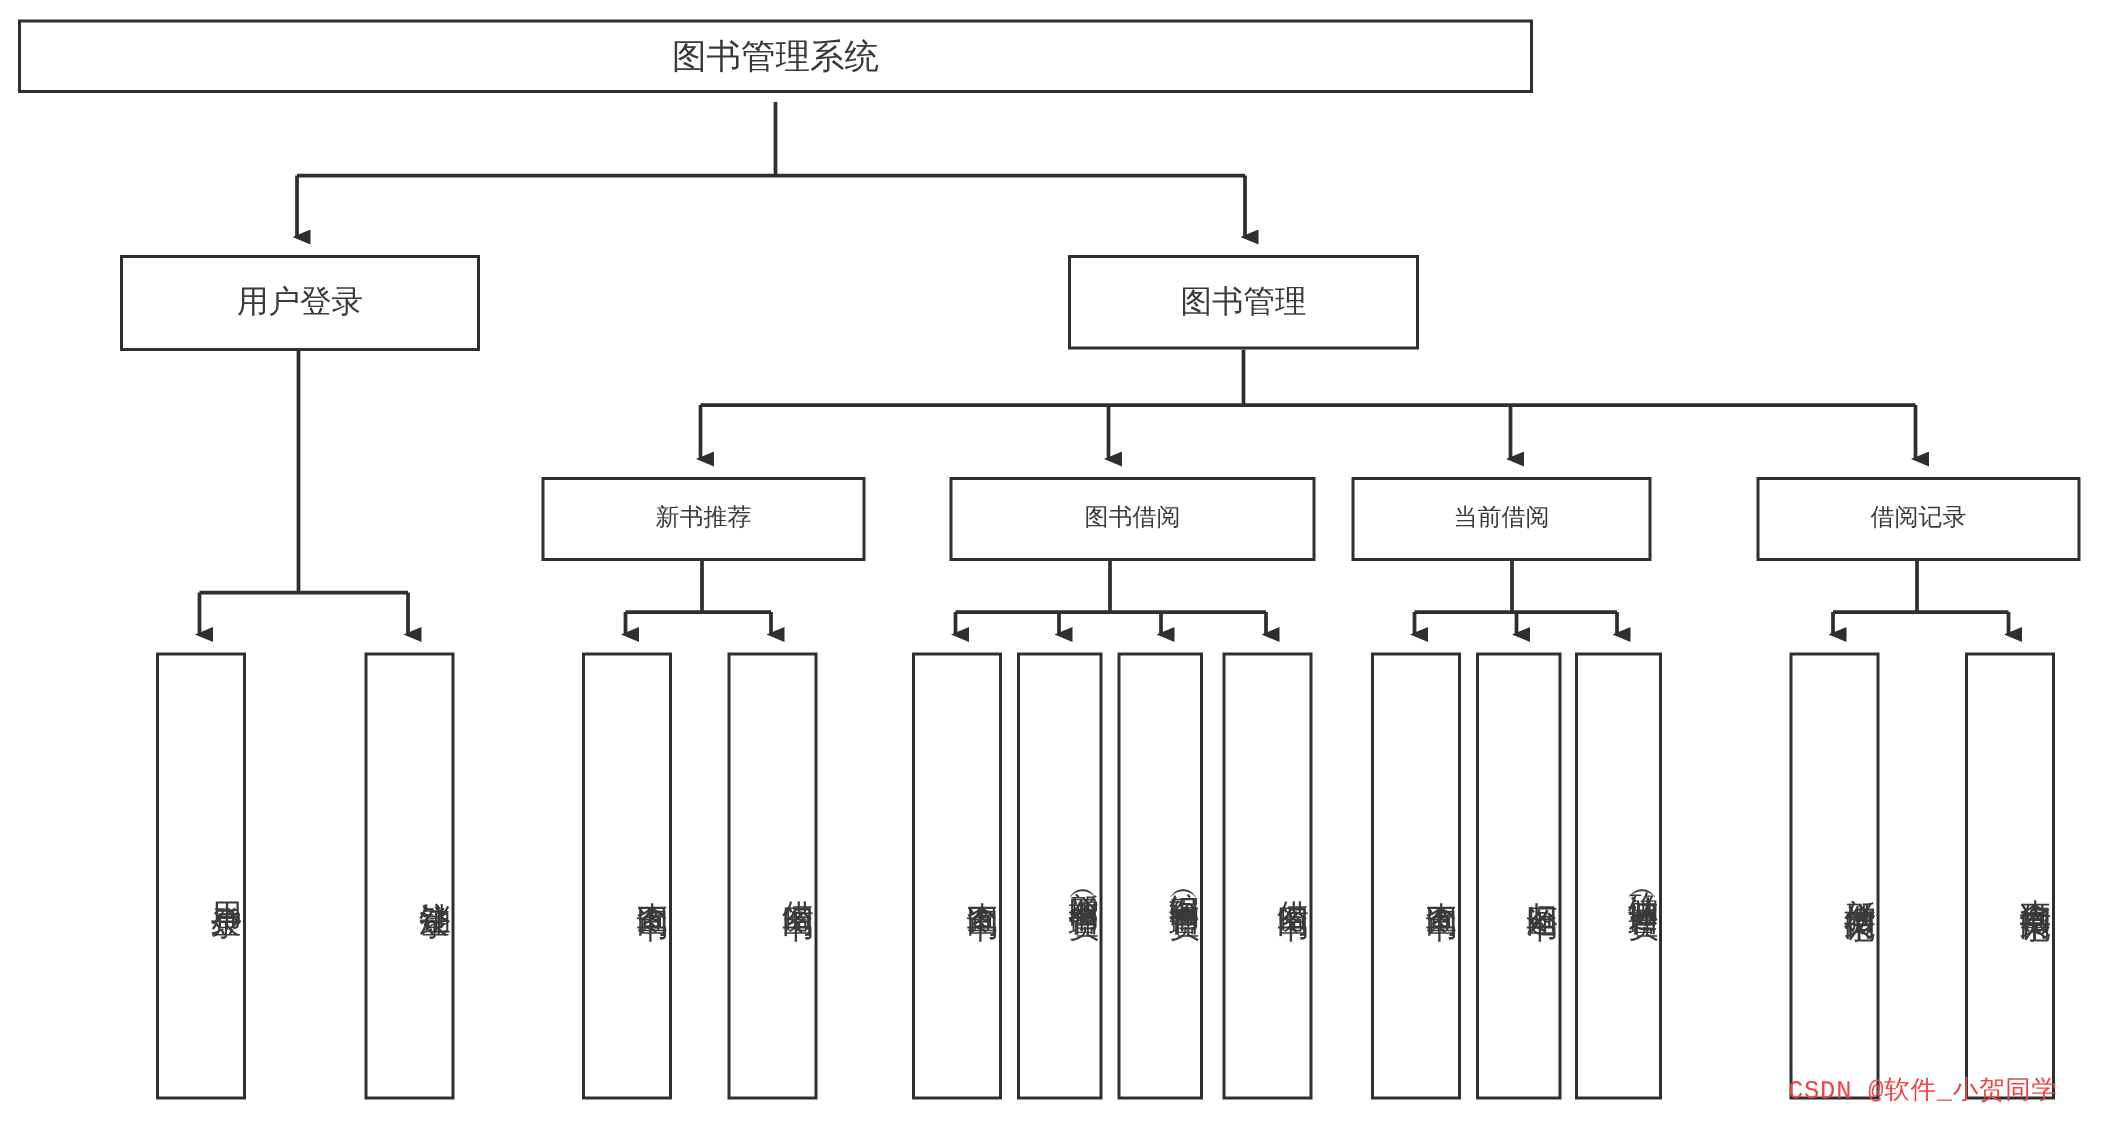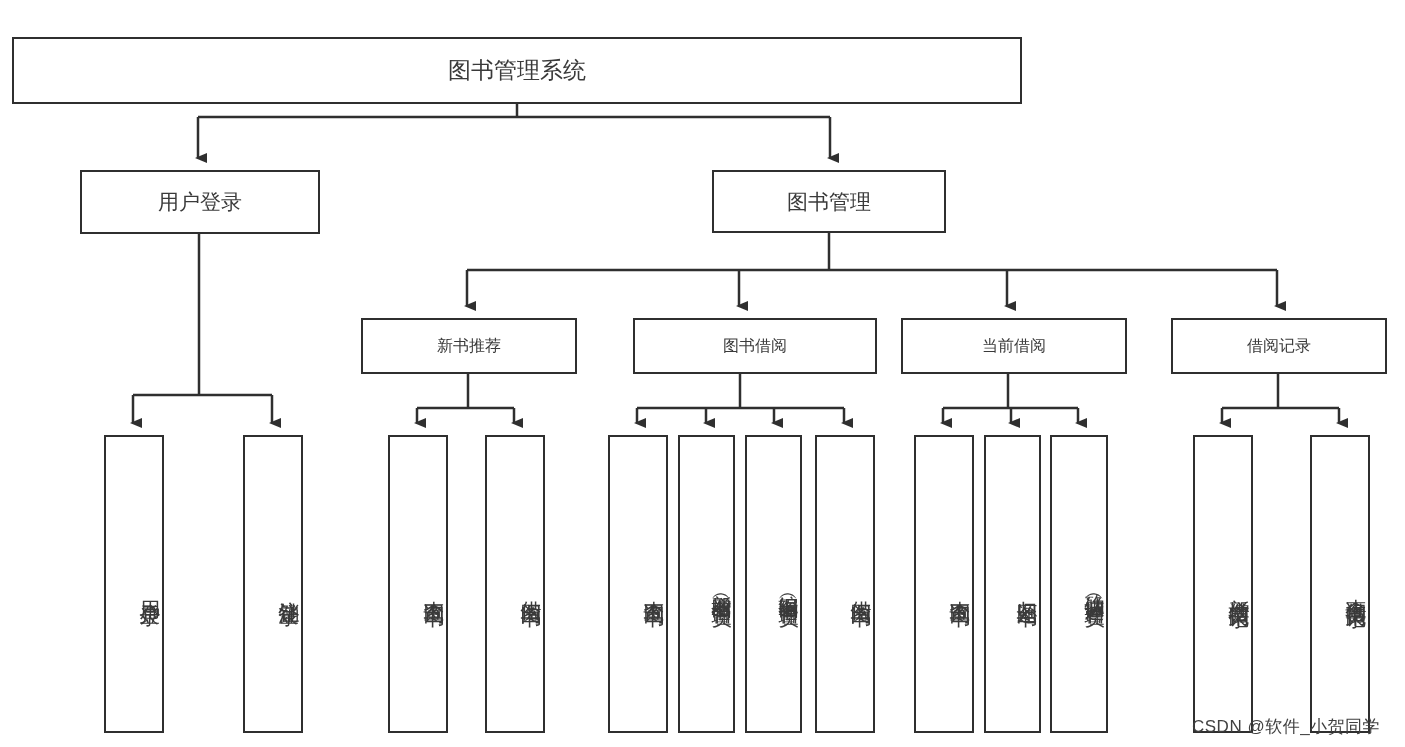--- a/index.html
+++ b/index.html
@@ -57,23 +57,24 @@
   }
   .node.leaf .vtext {
     display: block;
     writing-mode: vertical-rl;
     text-orientation: upright;
     white-space: pre-line;
   }
   .watermark {
     position: absolute;
     font-size: 17px;
-    color: #404040;
+    color: #ef4444;
     white-space: nowrap;
     letter-spacing: 0.5px;
+    font-family: Liberation Mono, monospace;
   }
 </style>
 </head>
 <body>
 
 <div id="canvas">
 
   <svg id="edges" viewBox="0 0 1405 747" xmlns="http://www.w3.org/2000/svg">
     <defs>
       <marker id="arrow" markerWidth="12" markerHeight="12" refX="5" refY="9" orient="auto" markerUnits="userSpaceOnUse">
@@ -117,38 +118,38 @@
       <path d="M1011,408 L1011,423" marker-end="url(#arrow)"></path>
       <path d="M1078,408 L1078,423" marker-end="url(#arrow)"></path>
 
       <path d="M1278,374 L1278,408"></path>
       <path d="M1222,408 L1339,408"></path>
       <path d="M1222,408 L1222,423" marker-end="url(#arrow)"></path>
       <path d="M1339,408 L1339,423" marker-end="url(#arrow)"></path>
     </g>
   </svg>
 
-  <div class="node root" style="left:12px; top:13px; width:1010px; height:67px;margin-top:24px;">
+  <div class="node root" style="left:12px; top:13px; width:1010px; height:49px;">
     <span>图书管理系统</span>
   </div>
 
   <div class="node lvl2" style="left:80px; top:170px; width:240px; height:64px;">
     <span>用户登录</span>
   </div>
   <div class="node lvl2" style="left:712px; top:170px; width:234px; height:63px;text-align:center;">
     <span>图书管理</span>
   </div>
 
   <div class="node lvl3" style="left:361px; top:318px; width:216px; height:56px;">
     <span>新书推荐</span>
   </div>
   <div class="node lvl3" style="left:633px; top:318px; width:244px; height:56px;">
     <span>图书借阅</span>
   </div>
-  <div class="node lvl3" style="left:901px; top:318px; width:226px; height:56px;">
+  <div class="node lvl3" style="left:901px; top:318px; width:200px; height:56px;">
     <span>当前借阅</span>
   </div>
   <div class="node lvl3" style="left:1171px; top:318px; width:216px; height:56px;text-align:right;">
     <span>借阅记录</span>
   </div>
 
   <div class="node leaf" style="left:104px; top:435px; width:60px; height:298px;">
     <span class="vtext">用户登录</span>
   </div>
   <div class="node leaf" style="left:243px; top:435px; width:60px; height:298px;">

